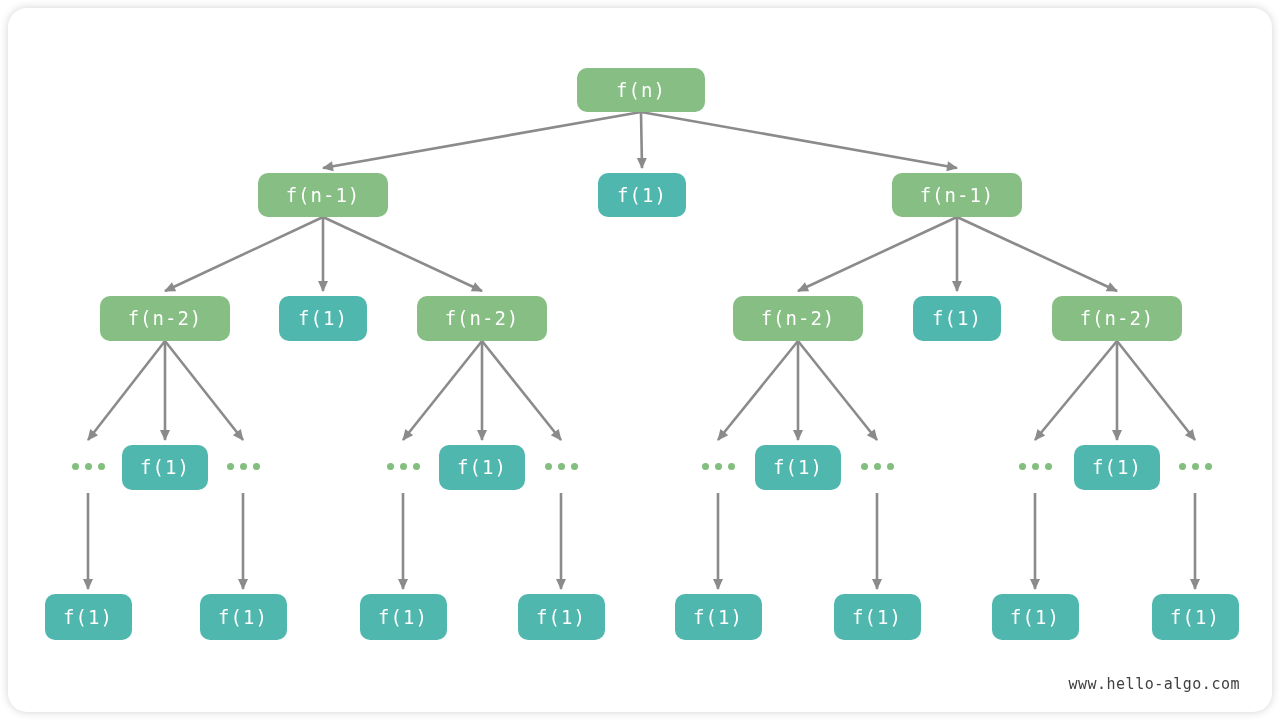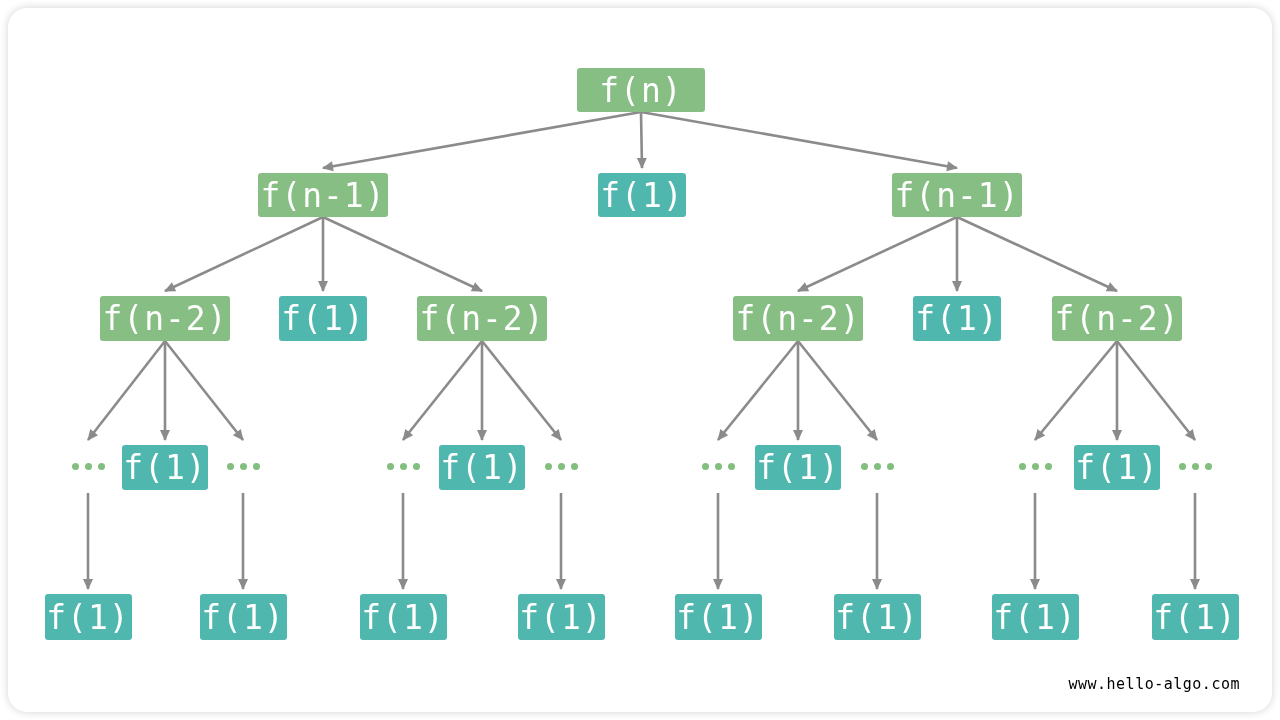--- a/index.html
+++ b/index.html
@@ -9,30 +9,30 @@
   }
   .card{
     position:absolute;left:8px;top:8px;right:8px;bottom:8px;
     background:#ffffff;border-radius:19px;
     box-shadow:0 0 9px rgba(0,0,0,0.18);
   }
   .layer{position:absolute;left:0;top:0;width:1280px;height:720px;}
   #edges{pointer-events:none;}
   .node{
     position:absolute;display:flex;align-items:center;justify-content:center;
-    border-radius:3px;color:#ffffff;font-size:33px;letter-spacing:1px;
+    border-radius:10px;color:#ffffff;font-size:19px;letter-spacing:1px;
     white-space:nowrap;line-height:1;
   }
   .dots{
     position:absolute;display:flex;align-items:center;gap:6px;
   }
   .dots b{display:block;width:7px;height:7px;border-radius:50%;}
   .watermark{
     position:absolute;right:32px;bottom:19px;
-    font-size:15px;letter-spacing:0.5px;color:#000000;
+    font-size:15px;letter-spacing:0.5px;color:#404040;
   }
 </style>
 </head>
 <body>
 
 <div class="page">
   <div class="card">
     <div class="watermark">www.hello-algo.com</div>
   </div>
   <svg id="edges" class="layer" width="1280" height="720">

